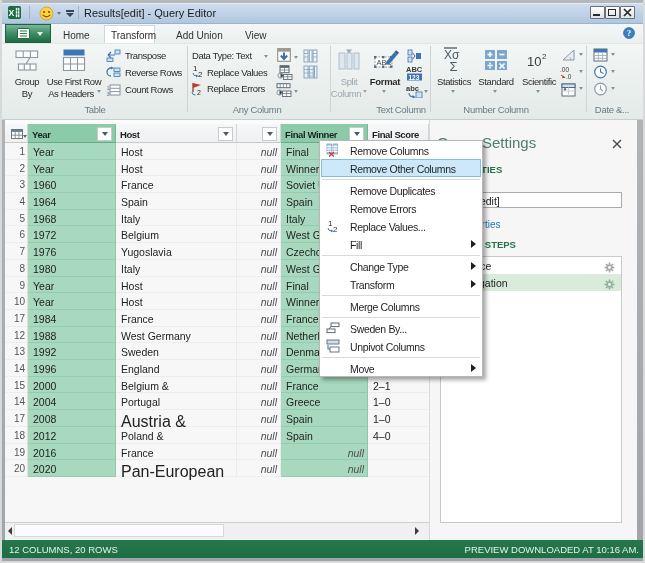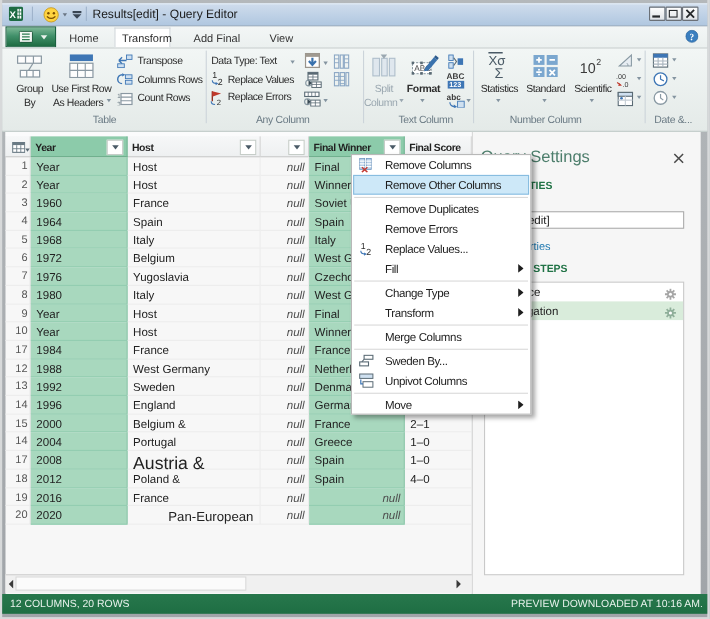--- a/index.html
+++ b/index.html
@@ -50,34 +50,34 @@
 <svg style="position:absolute;left:17px;top:28px;width:13px;height:11px;" viewBox="0 0 13 11">
 <rect x="0.5" y="0.5" width="12" height="10" rx="1" fill="#f5f8f6" stroke="#0f4f2f" stroke-width="0.8"></rect>
 <line x1="3" y1="3" x2="10" y2="3" stroke="#2e7d53" stroke-width="1"></line>
 <line x1="3" y1="5.5" x2="10" y2="5.5" stroke="#2e7d53" stroke-width="1"></line>
 <line x1="3" y1="8" x2="10" y2="8" stroke="#2e7d53" stroke-width="1"></line>
 </svg>
 <div class="car" style="left:37px;top:32px;border-left-width:3.5px;border-right-width:3.5px;border-top-width:4px;border-top-color:#eaf2ec;"></div>
 <div class="t" style="position:absolute;left:63px;top:30px;font-size:10px;color:#333;">Home</div>
 <div style="position:absolute;left:104px;top:25px;width:51px;height:18px;background:#fff;border:1px solid #cfd6da;border-bottom:none;"></div>
 <div class="t" style="position:absolute;left:111px;top:30px;font-size:10px;color:#2a2a2a;">Transform</div>
-<div class="t" style="position:absolute;left:176px;top:30px;font-size:10px;color:#333;">Add Final</div>
+<div class="t" style="position:absolute;left:176px;top:30px;font-size:10px;color:#333;">Add Union</div>
 <div class="t" style="position:absolute;left:245px;top:30px;font-size:10px;color:#333;">View</div>
 <svg style="position:absolute;left:623px;top:27px;width:12px;height:12px;" viewBox="0 0 12 12">
 <circle cx="6" cy="6" r="5.5" fill="#3a7ebf" stroke="#26609a" stroke-width="0.6"></circle>
 <text x="6" y="9" font-size="8.5" font-weight="bold" fill="#fff" text-anchor="middle" font-family="Liberation Serif">?</text>
 </svg>
 <div style="position:absolute;left:2px;top:43px;width:641px;height:77px;background:linear-gradient(#f2f6f5,#e4eae8);border-top:1px solid #e3e8e7;border-bottom:1px solid #c6cfcd;"></div>
 <div style="position:absolute;left:187px;top:46px;width:1px;height:66px;background:#ccd4da;"></div>
 <div style="position:absolute;left:330px;top:46px;width:1px;height:66px;background:#ccd4da;"></div>
 <div style="position:absolute;left:430px;top:46px;width:1px;height:66px;background:#ccd4da;"></div>
 <div style="position:absolute;left:586px;top:46px;width:1px;height:66px;background:#ccd4da;"></div>
 <div class="t" style="left:95px;top:104px;transform:translateX(-50%);font-size:9.5px;letter-spacing:-0.3px;color:#6a7a84;">Table</div>
 <div class="t" style="left:257px;top:104px;transform:translateX(-50%);font-size:9.5px;letter-spacing:-0.3px;color:#6a7a84;">Any Column</div>
-<div class="t" style="left:387px;top:104px;transform:translateX(-50%);font-size:9.5px;letter-spacing:-0.3px;color:#6a7a84;">Text Column</div>
+<div class="t" style="left:401px;top:104px;transform:translateX(-50%);font-size:9.5px;letter-spacing:-0.3px;color:#6a7a84;">Text Column</div>
 <div class="t" style="left:496px;top:104px;transform:translateX(-50%);font-size:9.5px;letter-spacing:-0.3px;color:#6a7a84;">Number Column</div>
 <div class="t" style="left:612px;top:104px;transform:translateX(-50%);font-size:9.5px;letter-spacing:-0.3px;color:#6a7a84;">Date &amp;...</div>
 <svg style="position:absolute;left:13px;top:49px;width:28px;height:22px;" viewBox="0 0 28 22">
 <g fill="#fdfdfd" stroke="#8a98a2" stroke-width="1.1">
 <rect x="3" y="2" width="21.6" height="6.5"></rect>
       <line x1="10.2" y1="2" x2="10.2" y2="8.5"></line>
       <line x1="17.4" y1="2" x2="17.4" y2="8.5"></line>
 <rect x="5.5" y="15" width="17.5" height="6"></rect>
       <line x1="11.3" y1="15" x2="11.3" y2="21"></line>
       <line x1="17.1" y1="15" x2="17.1" y2="21"></line>
@@ -103,21 +103,21 @@
 </svg>
 <div class="t" style="position:absolute;left:125px;top:50px;font-size:9.5px;letter-spacing:-0.4px;color:#2b2b2b;">Transpose</div>
 <svg style="position:absolute;left:106px;top:66px;width:15px;height:13px;" viewBox="0 0 15 13">
 <path d="M5 2 a4 4 0 1 0 0 8" stroke="#3e76b5" fill="none" stroke-width="1.3"></path>
 <path d="M5 0.5 L8 2 L5 3.5 Z" fill="#3e76b5"></path>
 <g fill="#cfe0f0" stroke="#3e76b5" stroke-width="0.8">
       <rect x="8" y="2" width="6" height="3.5"></rect>
       <rect x="8" y="7" width="6" height="3.5"></rect>
     </g>
 </svg>
-<div class="t" style="position:absolute;left:125px;top:67px;font-size:9.5px;letter-spacing:-0.4px;color:#2b2b2b;">Columns Rows</div>
+<div class="t" style="position:absolute;left:125px;top:67px;font-size:9.5px;letter-spacing:-0.4px;color:#2b2b2b;">Reverse Rows</div>
 <svg style="position:absolute;left:106px;top:84px;width:15px;height:12px;" viewBox="0 0 15 12">
 <rect x="4" y="1" width="10" height="10" fill="#fdfdfd" stroke="#8a98a2" stroke-width="1.1"></rect>
 <line x1="4" y1="4.3" x2="14" y2="4.3" stroke="#8a98a2"></line>
     <line x1="4" y1="7.6" x2="14" y2="7.6" stroke="#8a98a2"></line>
 <text x="0.5" y="5.5" font-size="5.5" fill="#6a7a84" font-family="Liberation Sans">1</text>
 <text x="0.5" y="12" font-size="5.5" fill="#6a7a84" font-family="Liberation Sans">3</text>
 </svg>
 <div class="t" style="position:absolute;left:125px;top:84px;font-size:9.5px;letter-spacing:-0.4px;color:#2b2b2b;">Count Rows</div>
 <div class="t" style="position:absolute;left:192px;top:50px;font-size:9.5px;letter-spacing:-0.4px;color:#2b2b2b;">Data Type: Text</div>
 <div class="car" style="left:264px;top:55px;border-left-width:2.5px;border-right-width:2.5px;border-top-width:3.5px;border-top-color:#8494a0;"></div>
@@ -550,21 +550,21 @@
 <div style="position:absolute;left:237px;top:444px;width:44px;height:16px;border-right:1px solid #ececec;border-bottom:1px solid #ededed;"></div>
 <div class="t" style="left:277px;top:447px;transform:translateX(-100%);font-size:10.5px;font-style:italic;color:#4e4e4e;">null</div>
 <div style="position:absolute;left:281px;top:444px;width:87px;height:16px;background:#a8d8be;border-right:1px solid #8fc7ab;border-bottom:1px solid #93cdb1;"></div>
 <div class="t" style="left:364px;top:447px;transform:translateX(-100%);font-size:10.5px;font-style:italic;color:#4e4e4e;">null</div>
 <div style="position:absolute;left:368px;top:444px;width:61px;height:16px;border-bottom:1px solid #ededed;"></div>
 <div style="position:absolute;left:5px;top:460px;width:23px;height:17px;border-right:1px solid #e0e0e0;border-bottom:1px solid #ededed;"></div>
 <div class="t" style="left:25px;top:463px;transform:translateX(-100%);font-size:10px;color:#555;">20</div>
 <div style="position:absolute;left:28px;top:460px;width:88px;height:17px;background:#a8d8be;border-right:1px solid #8fc7ab;border-bottom:1px solid #93cdb1;"></div>
 <div class="t" style="left:33px;top:463px;font-size:10.5px;color:#222;">2020</div>
 <div style="position:absolute;left:116px;top:460px;width:121px;height:17px;border-right:1px solid #ececec;border-bottom:1px solid #ededed;"></div>
-<div class="t" style="left:121px;top:463px;font-size:12px;color:#222;margin-left:32px;">Pan-European</div>
+<div class="t" style="left:121px;top:463px;font-size:16px;color:#222;">Pan-European</div>
 <div style="position:absolute;left:237px;top:460px;width:44px;height:17px;border-right:1px solid #ececec;border-bottom:1px solid #ededed;"></div>
 <div class="t" style="left:277px;top:463px;transform:translateX(-100%);font-size:10.5px;font-style:italic;color:#4e4e4e;">null</div>
 <div style="position:absolute;left:281px;top:460px;width:87px;height:17px;background:#a8d8be;border-right:1px solid #8fc7ab;border-bottom:1px solid #93cdb1;"></div>
 <div class="t" style="left:364px;top:463px;transform:translateX(-100%);font-size:10.5px;font-style:italic;color:#4e4e4e;">null</div>
 <div style="position:absolute;left:368px;top:460px;width:61px;height:17px;border-bottom:1px solid #ededed;"></div>
 <div style="position:absolute;left:5px;top:522px;width:424px;height:17px;background:#f0f0f0;border-top:1px solid #cfcfcf;"></div>
 <div style="position:absolute;left:14px;top:524px;width:210px;height:13px;background:#fbfbfb;border:1px solid #d8d8d8;"></div>
 <svg style="position:absolute;left:7px;top:527px;width:6px;height:8px;" viewBox="0 0 6 8">
     <path d="M5 0 L1 4 L5 8 Z" fill="#3a3a3a"></path>
   </svg>

